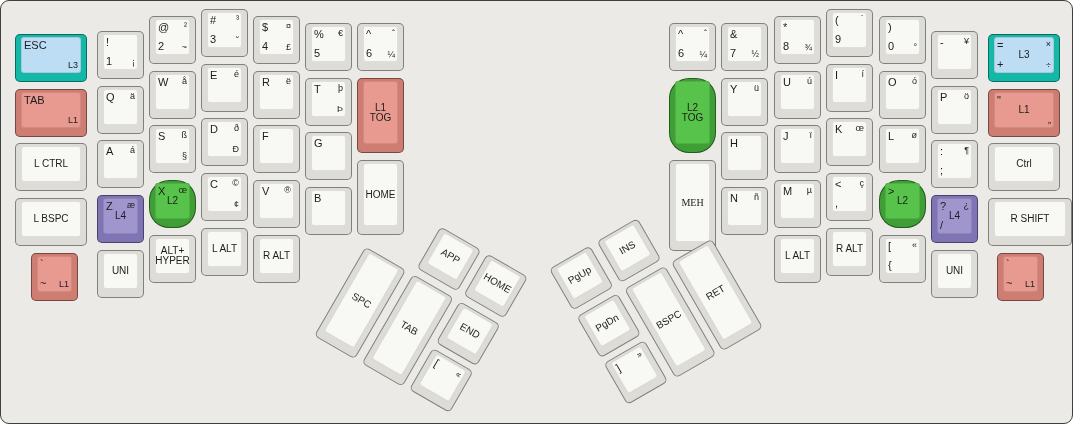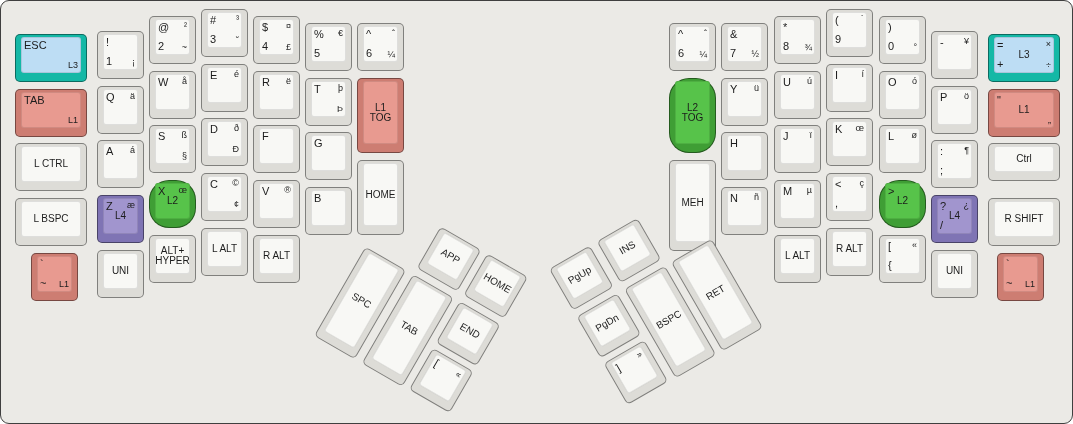--- a/index.html
+++ b/index.html
@@ -263,21 +263,21 @@
           <span class="lg bl">6</span>
           <span class="lg br">¼</span>
         </div>
       </div>
       <div class="key green" style="left: 668px; top: 77px; width: 47px; height: 75px;">
         <div class="cap">
           <span class="lg c">L2
 TOG</span>
         </div>
       </div>
-      <div class="key white" style="left: 668px; top: 159px; width: 47px; height: 91px;">
+      <div class="key white" style="left: 668px; top: 159px; width: 47px; height: 91px; font-family: Liberation Serif, serif;">
         <div class="cap">
           <span class="lg c">MEH</span>
         </div>
       </div>
       <div class="key white" style="left: 720px; top: 22px; width: 47px; height: 48px;">
         <div class="cap">
           <span class="lg tl">&amp;</span>
           <span class="lg bl">7</span>
           <span class="lg br">½</span>
         </div>
@@ -433,26 +433,26 @@
           <span class="lg c">L3</span>
         </div>
       </div>
       <div class="key salmon" style="left: 987px; top: 88px; width: 72px; height: 48px;">
         <div class="cap">
           <span class="lg tl">"</span>
           <span class="lg br">„</span>
           <span class="lg c">L1</span>
         </div>
       </div>
-      <div class="key white" style="left: 987px; top: 142px; width: 72px; height: 38px;">
+      <div class="key white" style="left: 987px; top: 142px; width: 72px; height: 48px;">
         <div class="cap">
           <span class="lg c">Ctrl</span>
         </div>
       </div>
-      <div class="key white" style="left: 987px; top: 197px; width: 72px; height: 48px;">
+      <div class="key white" style="left: 987px; top: 197px; width: 84px; height: 48px;">
         <div class="cap">
           <span class="lg c">R SHIFT</span>
         </div>
       </div>
       <div class="key salmon" style="left: 996px; top: 252px; width: 47px; height: 48px;">
         <div class="cap">
           <span class="lg tl">`</span>
           <span class="lg bl">~</span>
           <span class="lg br">L1</span>
         </div>

